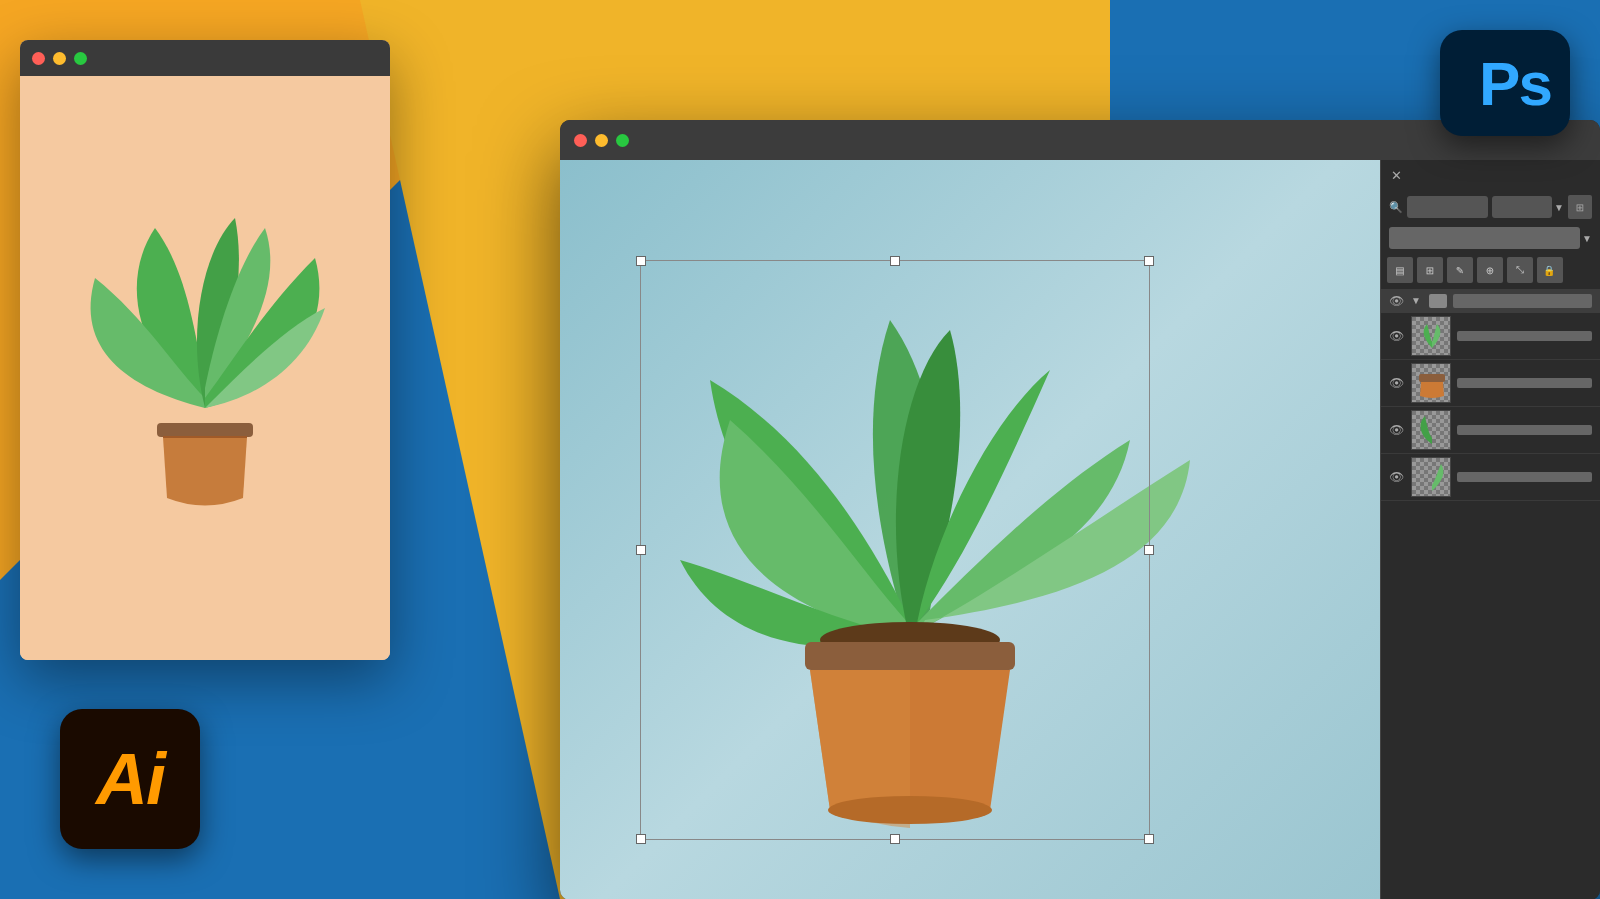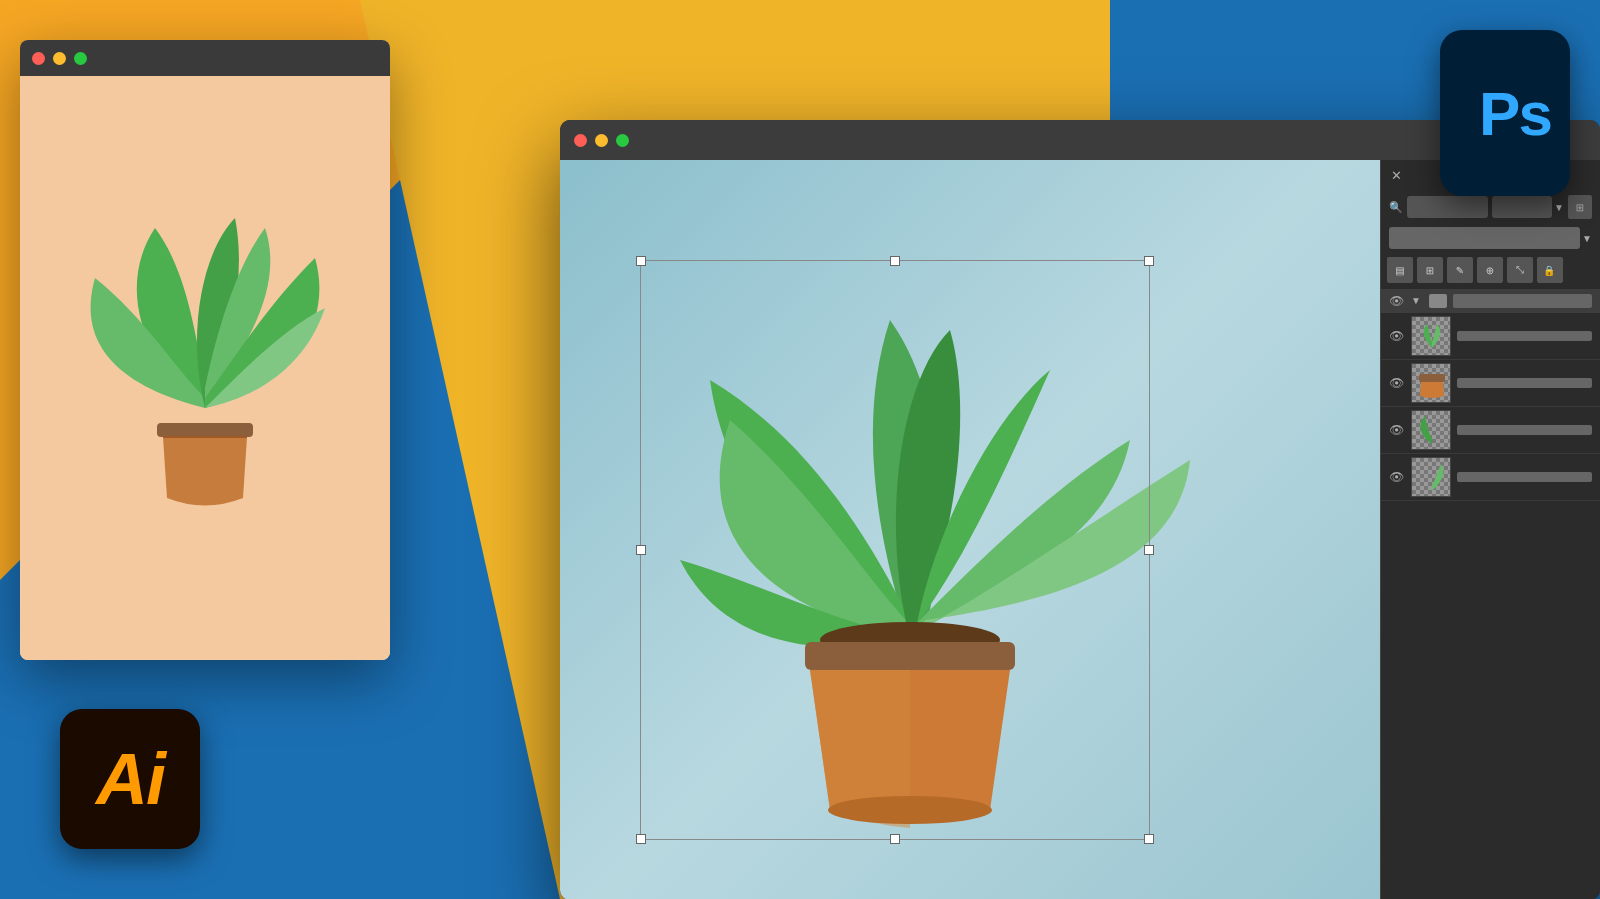--- a/index.html
+++ b/index.html
@@ -98,21 +98,21 @@
       font-style: italic;
       letter-spacing: -2px;
     }
 
     
     .ps-badge {
       position: absolute;
       top: 30px;
       right: 30px;
       width: 130px;
-      height: 166px;
+      height: 106px;
       background: #001E36;
       border-radius: 22px;
       display: flex;
       align-items: center;
       justify-content: center;
       z-index: 20;
       box-shadow: 0 10px 30px rgba(0,0,0,0.5);
       padding-left: 20px;
     }
     .ps-text {

